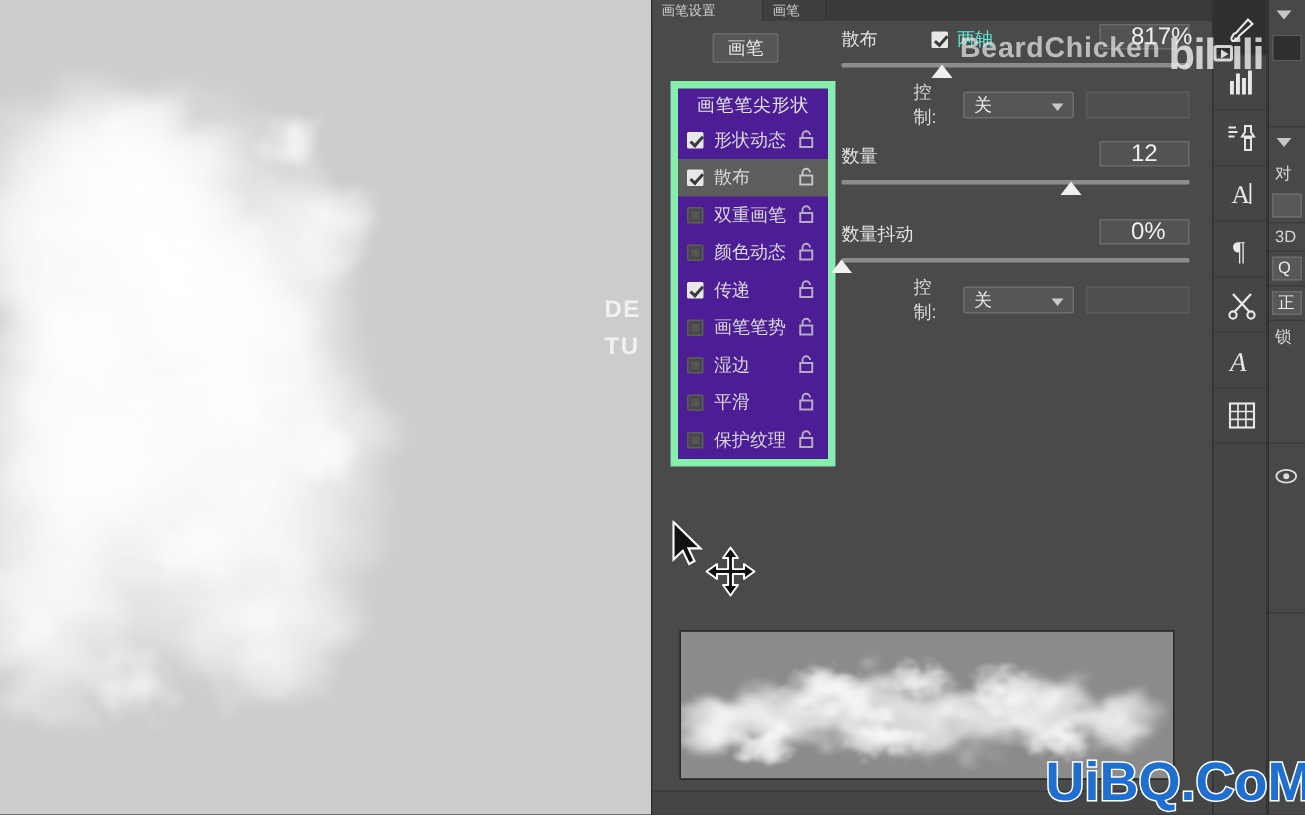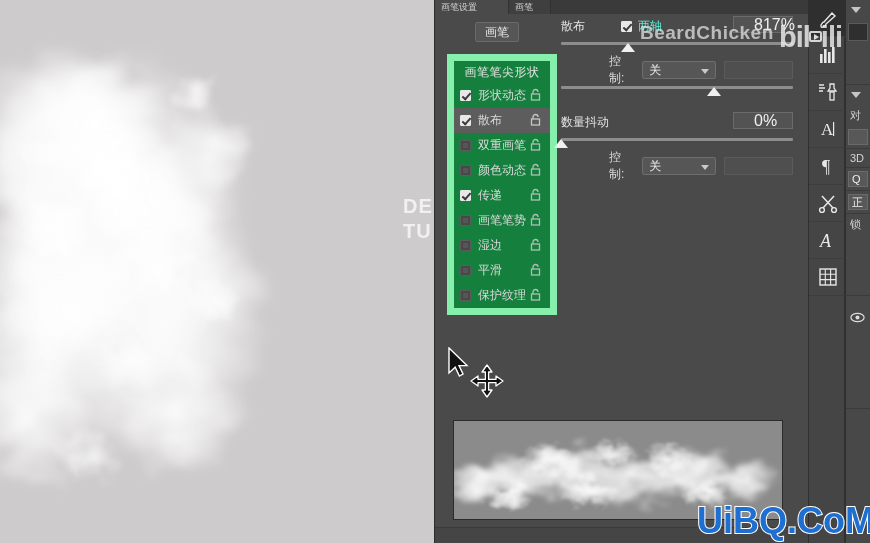--- a/index.html
+++ b/index.html
@@ -15,21 +15,21 @@
   .canvas-area {
     position: absolute; left: 0; top: 0; width: 434px; height: 543px;
     background: #cecbcd;
     overflow: hidden;
   }
   .smoke-wrap { position: absolute; inset: 0; }
   .smoke-wrap svg { display: block; width: 100%; height: 100%; }
 
   .canvas-text {
     position: absolute; left: 403px; top: 194px;
-    color: #f2f0f1; font-size: 20px; font-weight: bold;
+    color: #f2f0f1; font-size: 16px; font-weight: bold;
     letter-spacing: 1px; line-height: 25px;
     font-family: "Liberation Sans", sans-serif;
   }
 
   
   .brush-panel {
     position: absolute; left: 434px; top: 0; width: 374px; height: 543px;
     background: #4a4a4a;
     border-left: 1px solid #2c2c2c;
   }
@@ -53,22 +53,22 @@
     background: #565656;
     border: 1px solid #6a6a6a;
     border-radius: 2px;
     color: #e6e6e6; font-size: 12px;
     line-height: 18px; text-align: center;
   }
 
   
   .opt-list {
     position: absolute; left: 12px; top: 54px; width: 110px;
-    background: #15803d;
-    border: 7px solid #86efac;
+    background: #4c1d95;
+    border: 5px solid #86efac;
   }
   .opt-header {
     height: 22px; line-height: 22px; text-align: center;
     color: #e2e2e2; font-size: 12px; letter-spacing: .5px;
   }
   .opt-row {
     position: relative; height: 25px;
     display: flex; align-items: center;
     padding-left: 6px;
     color: #d9d9d9; font-size: 12px;
@@ -465,20 +465,24 @@
 
       <div class="ctrl-sub">
         <span class="lbl">控制:</span>
         <span class="sel">
           <span>关</span>
           <span class="caret"></span>
         </span>
         <span class="ghost-box"></span>
       </div>
 
+      <div class="ctrl-row-title" style="position:relative; margin-top:14px;">
+        <span class="ctrl-title-text">数量</span>
+        <span class="val-box">12</span>
+      </div>
       <div class="slider">
         <div class="track"></div>
         <div class="thumb" style="left:63%;"></div>
       </div>
 
       <div class="ctrl-row-title" style="position:relative; margin-top:14px;">
         <span class="ctrl-title-text">数量抖动</span>
         <span class="val-box">0%</span>
       </div>
       <div class="slider">

